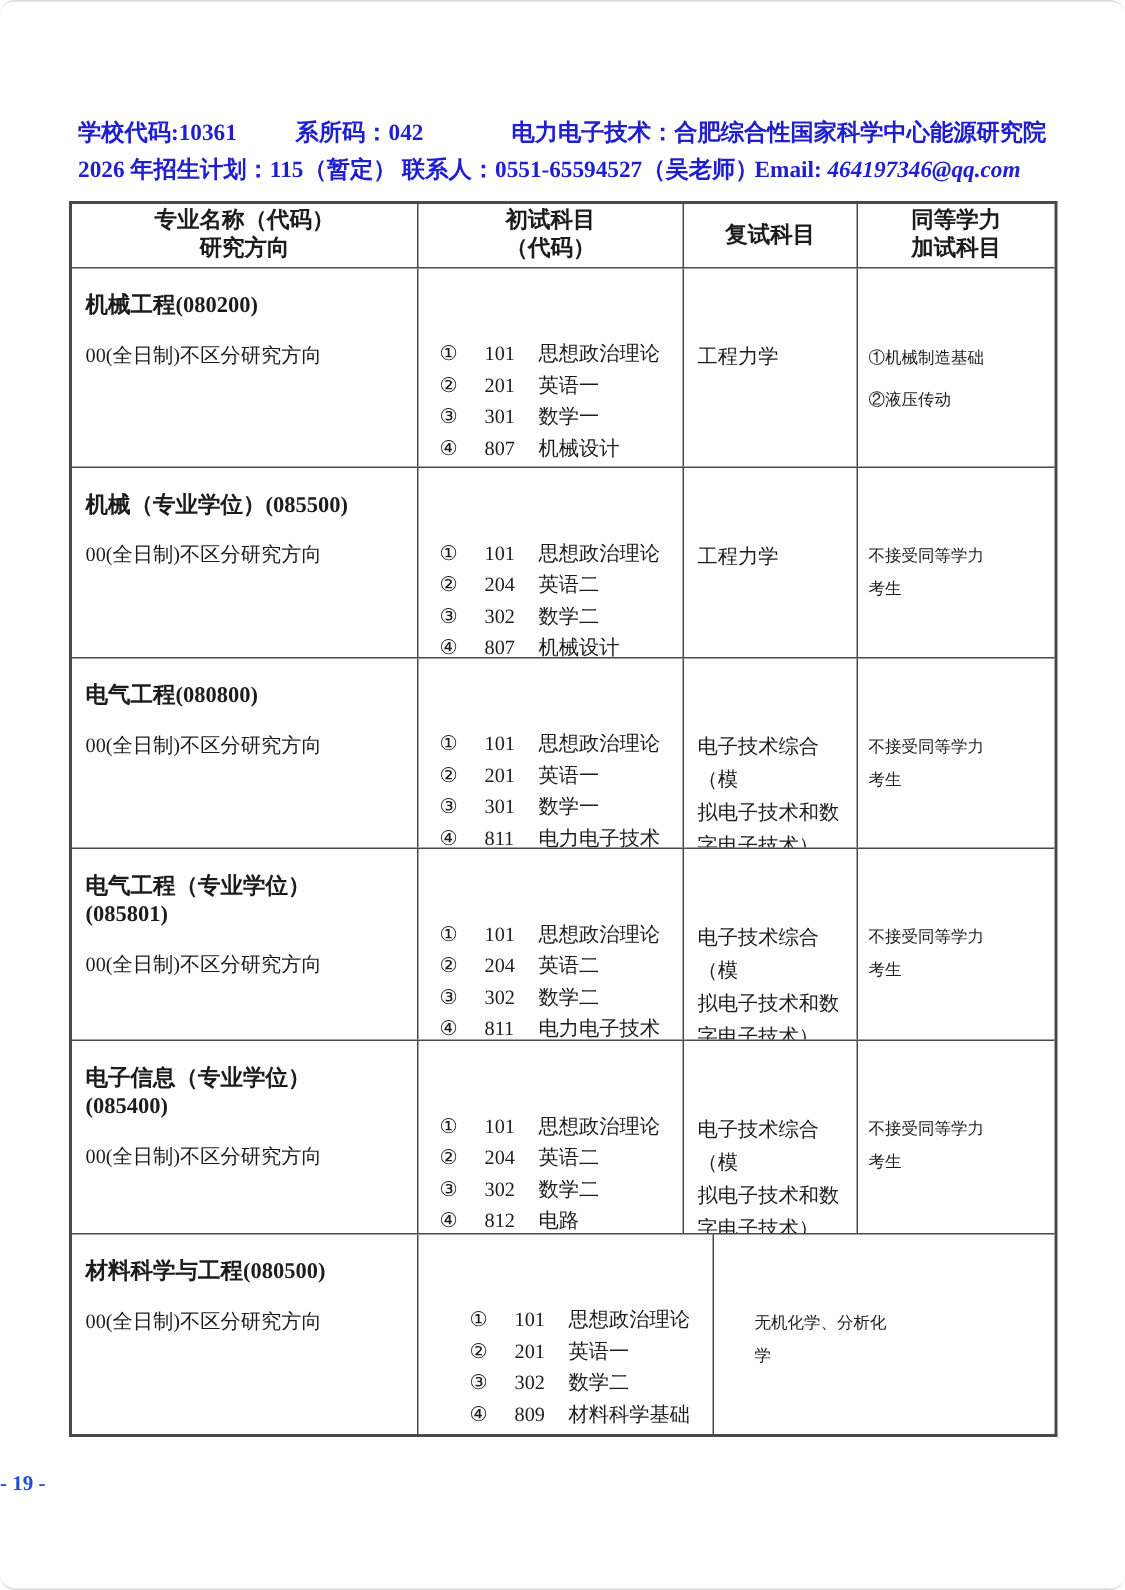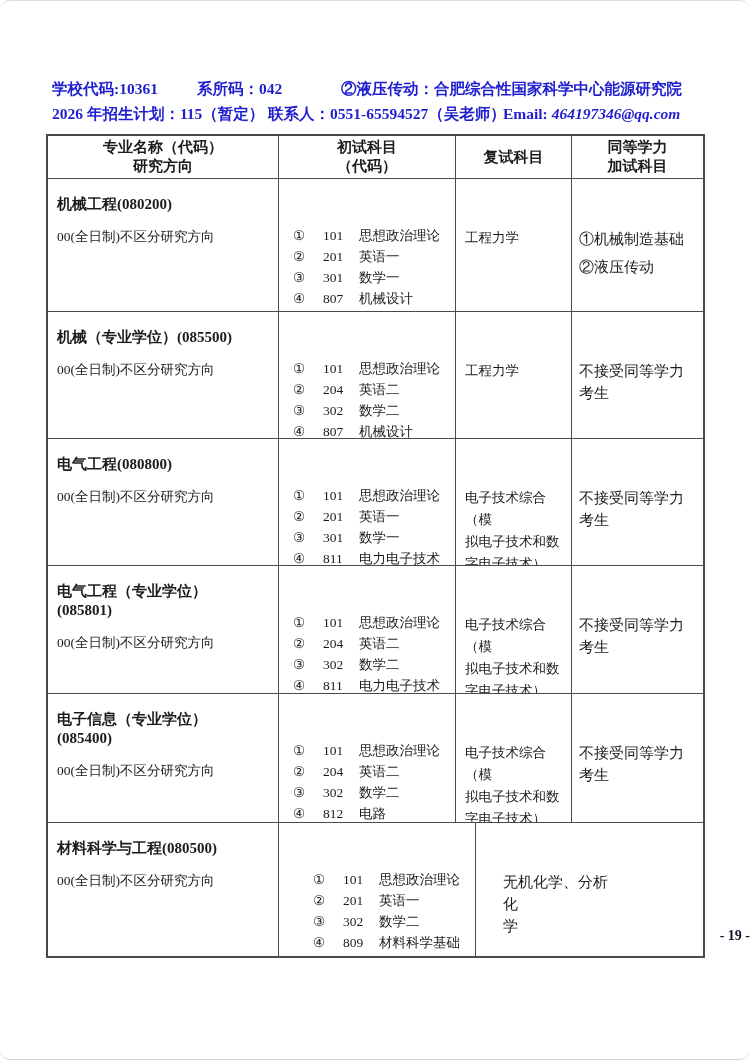--- a/index.html
+++ b/index.html
@@ -66,39 +66,39 @@
   .t-r1{height:133px;} .t-r2{height:127px;} .t-r3{height:127px;}
   .t-r4{height:128px;} .t-r5{height:129px;} .t-r6{height:133px;}
   .c-major{padding:16px 20px 0 9px;}
   .major-title{font-weight:700;font-size:15px;line-height:19px;}
   .direction{margin-top:14px;font-size:13.5px;line-height:18px;}
   .c-subjects{padding:46px 4px 0 14px;font-size:13.5px;}
   .subj{display:flex;align-items:baseline;line-height:21px;white-space:nowrap;}
   .subj .n{width:30px;flex:0 0 30px;}
   .subj .c{width:36px;flex:0 0 36px;}
   .c-retest{padding:48px 5px 0 9px;font-size:13.5px;line-height:22px;white-space:pre-line;}
-  .c-equiv{padding:48px 3px 0 7px;font-size:15px;line-height:22px;white-space:pre-line;}
+  .c-equiv{padding:48px 3px 0 7px;font-size:11px;line-height:22px;white-space:pre-line;}
   .c-equiv.spaced{line-height:28px;padding-top:46px;}
   
   .page-footer{
-    position:absolute;left:0;top:927px;width:750px;
-    text-align:right;
-    font-size:14px;font-weight:700;color:#0f172a;
+    position:absolute;left:0;top:981px;width:750px;
+    text-align:left;
+    font-size:14px;font-weight:700;color:#1d4ed8;
     font-family:"Liberation Serif","DejaVu Serif",serif;
   }
 </style>
 </head>
 <body>
 
 <div class="page">
 
   <div class="doc-header">
     <span class="hseg h-l1 seg-code">学校代码:10361</span>
     <span class="hseg h-l1 seg-dept">系所码：042</span>
-    <span class="hseg h-l1 seg-joint">②液压传动：合肥综合性国家科学中心能源研究院</span>
+    <span class="hseg h-l1 seg-joint">电力电子技术：合肥综合性国家科学中心能源研究院</span>
     <span class="hseg h-l2 seg-plan">2026 年招生计划：115（暂定）</span>
     <span class="hseg h-l2 seg-contact">联系人：0551-65594527（吴老师）</span>
     <span class="hseg h-l2 seg-email"><span>Email: </span><span class="email-value">464197346@qq.com</span></span>
   </div>
 
   <div class="admission-table">
 
     <div class="t-row t-head">
       <div class="t-cell">专业名称（代码）
 研究方向</div>

